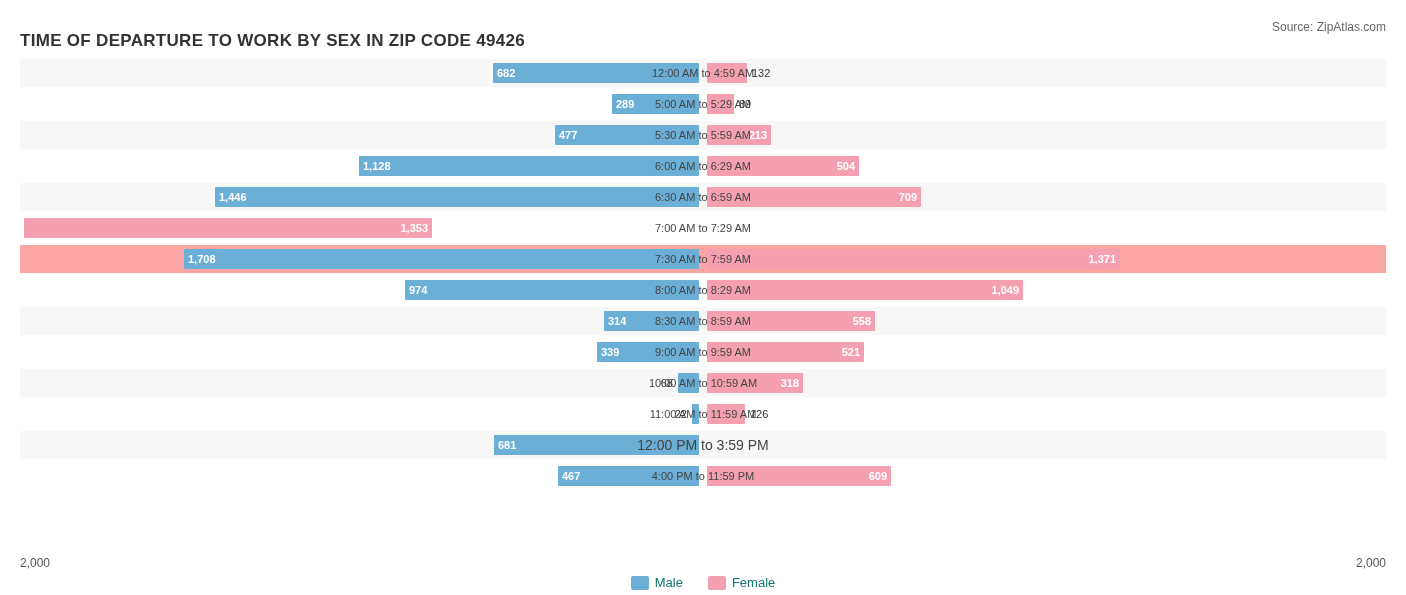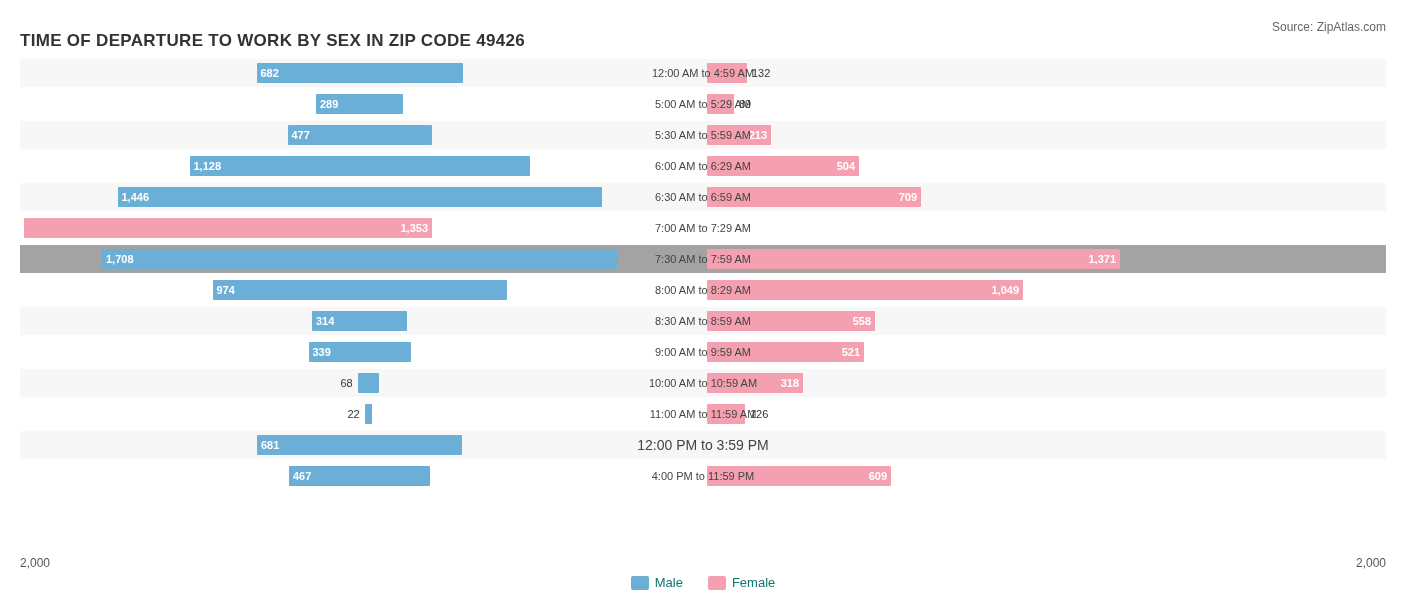--- a/index.html
+++ b/index.html
@@ -49,21 +49,21 @@
     .bars-wrapper {
       display: flex;
       width: 100%;
       height: 26px;
       align-items: center;
       position: relative;
     }
     .left-section {
       display: flex;
       align-items: center;
-      justify-content: center;
+      justify-content: flex-end;
       width: 50%;
       height: 100%;
       padding-right: 4px;
     }
     .right-section {
       display: flex;
       align-items: center;
       justify-content: flex-start;
       width: 50%;
       height: 100%;
@@ -258,21 +258,21 @@
     <div class="bars-wrapper">
       <div class="label-center" style="font-size:11px; color:#444;">7:00 AM to 7:29 AM</div>
       <div class="right-section">
         <div class="female-bar" style="width:408px;">
           <span class="female-value" style="padding-right:4px; color:#fff; font-weight:bold;">1,353</span>
         </div>
 
       </div>
     </div>
   </div>
-      <div class="row" style="background: #a3a3a3;">
+      <div class="row" style="background: #fca5a5;">
     <div class="bars-wrapper">
       <div class="left-section">
 
         <div class="male-bar" style="width:515px;">
           <span class="male-value" style="padding-left:4px; color:#fff; font-weight:bold;">1,708</span>
         </div>
       </div>
       <div class="label-center" style="font-size:11px; color:#444;">7:30 AM to 7:59 AM</div>
       <div class="right-section">
         <div class="female-bar" style="width:413px;">

